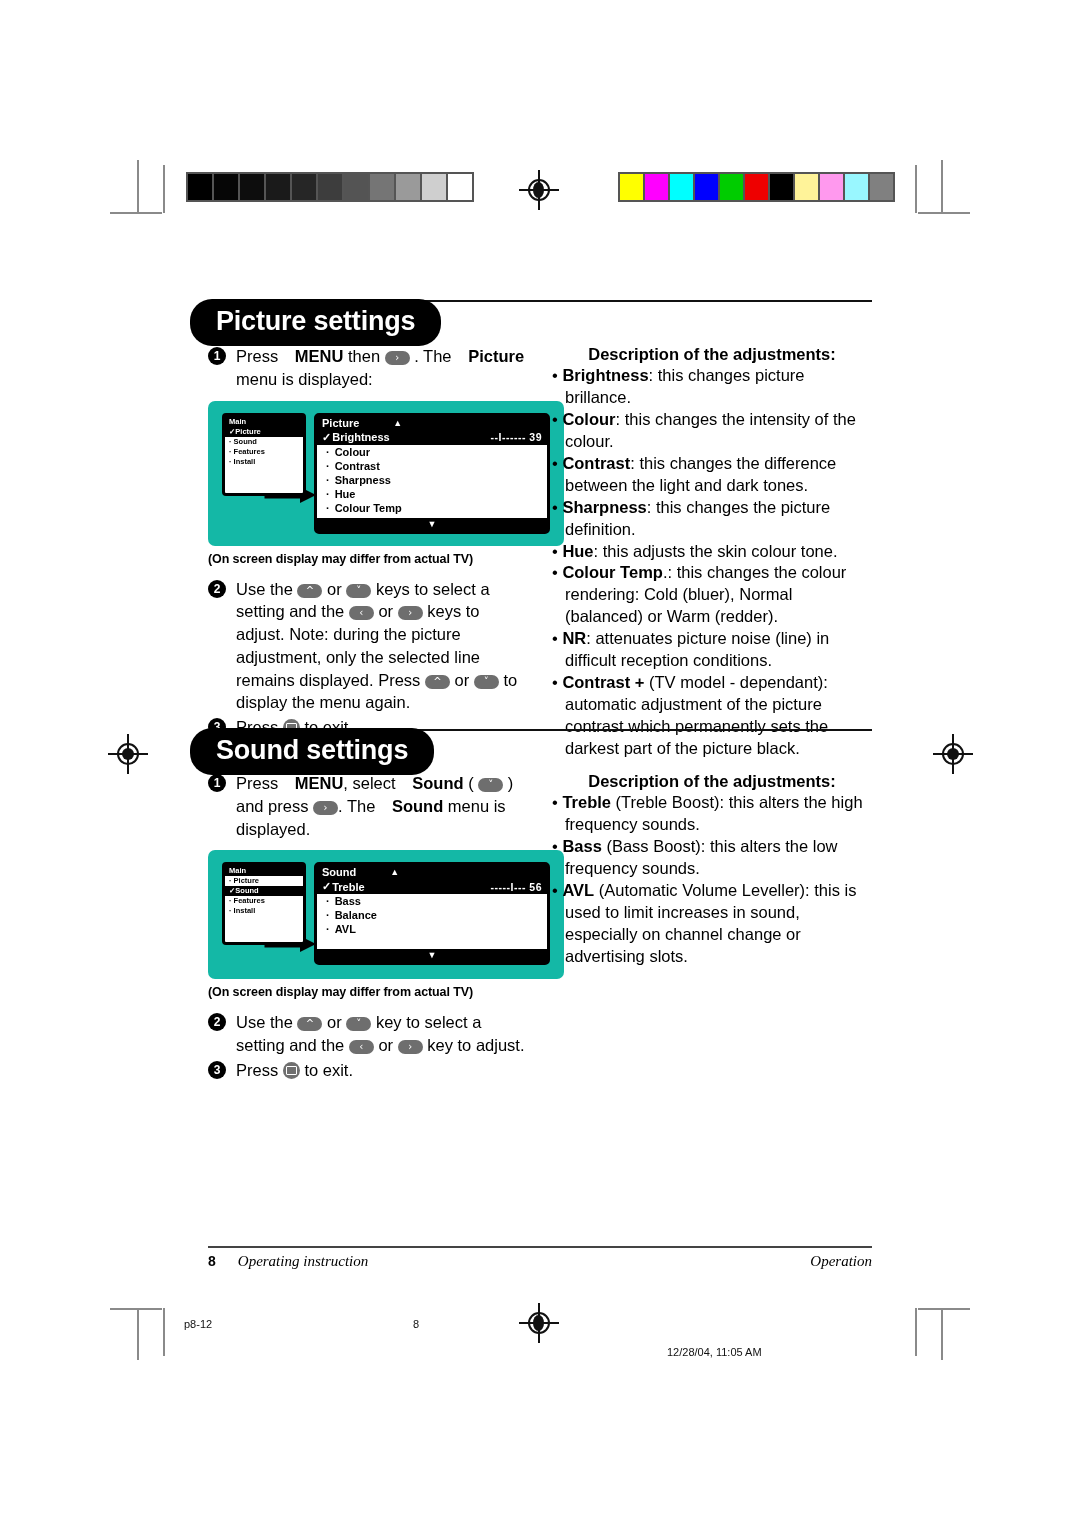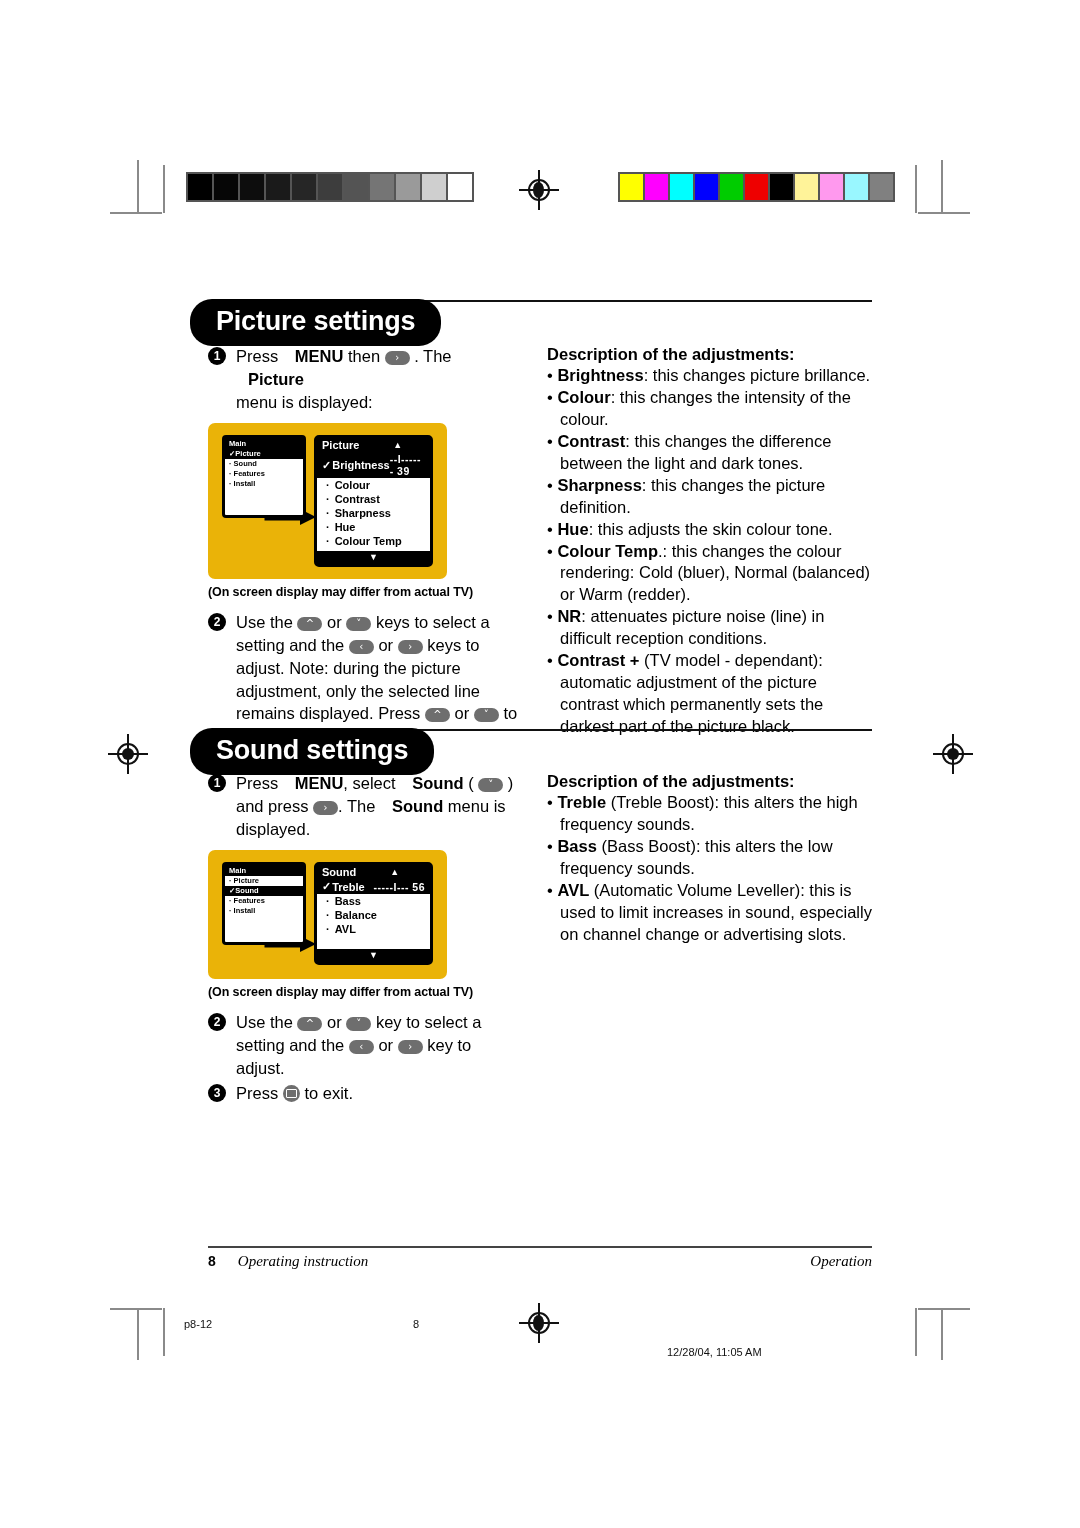--- a/index.html
+++ b/index.html
@@ -99,24 +99,24 @@
   }
   .key.menu i {
     position: absolute; left: 3px; top: 4px;
     width: 11px; height: 9px;
     border: 1.5px solid #fff; border-radius: 1px;
     display:block;
   }
 
   
   .tvshot {
-    background: #eab308;
+    background: #14b8a6;
     border-radius: 7px;
     padding: 12px 14px;
-    width: 239px;
+    width: 356px;
     position: relative;
   }
   .tvshot.sound { padding-bottom: 14px; }
   .osd {
     position: relative;
     display: flex;
     align-items: flex-start;
   }
   .osd-side {
     width: 84px;
@@ -185,21 +185,21 @@
 
   .caption {
     font-size: 12.5px;
     font-weight: bold;
     margin-top: 6px;
     margin-bottom: 12px;
     letter-spacing: -0.1px;
   }
 
   
-  .desc-title { font-size: 16.5px; font-weight: bold; margin-bottom: 1px; }
+  .desc-title { font-size: 16.5px; font-weight: bold; margin-bottom: 1px; text-align: center; }
   .desc-item {
     font-size: 16.5px;
     line-height: 1.33;
     padding-left: 13px;
     position: relative;
     text-indent: -13px;
   }
   .desc-item .bull { }
   .desc-item b { font-weight: bold; }
 

